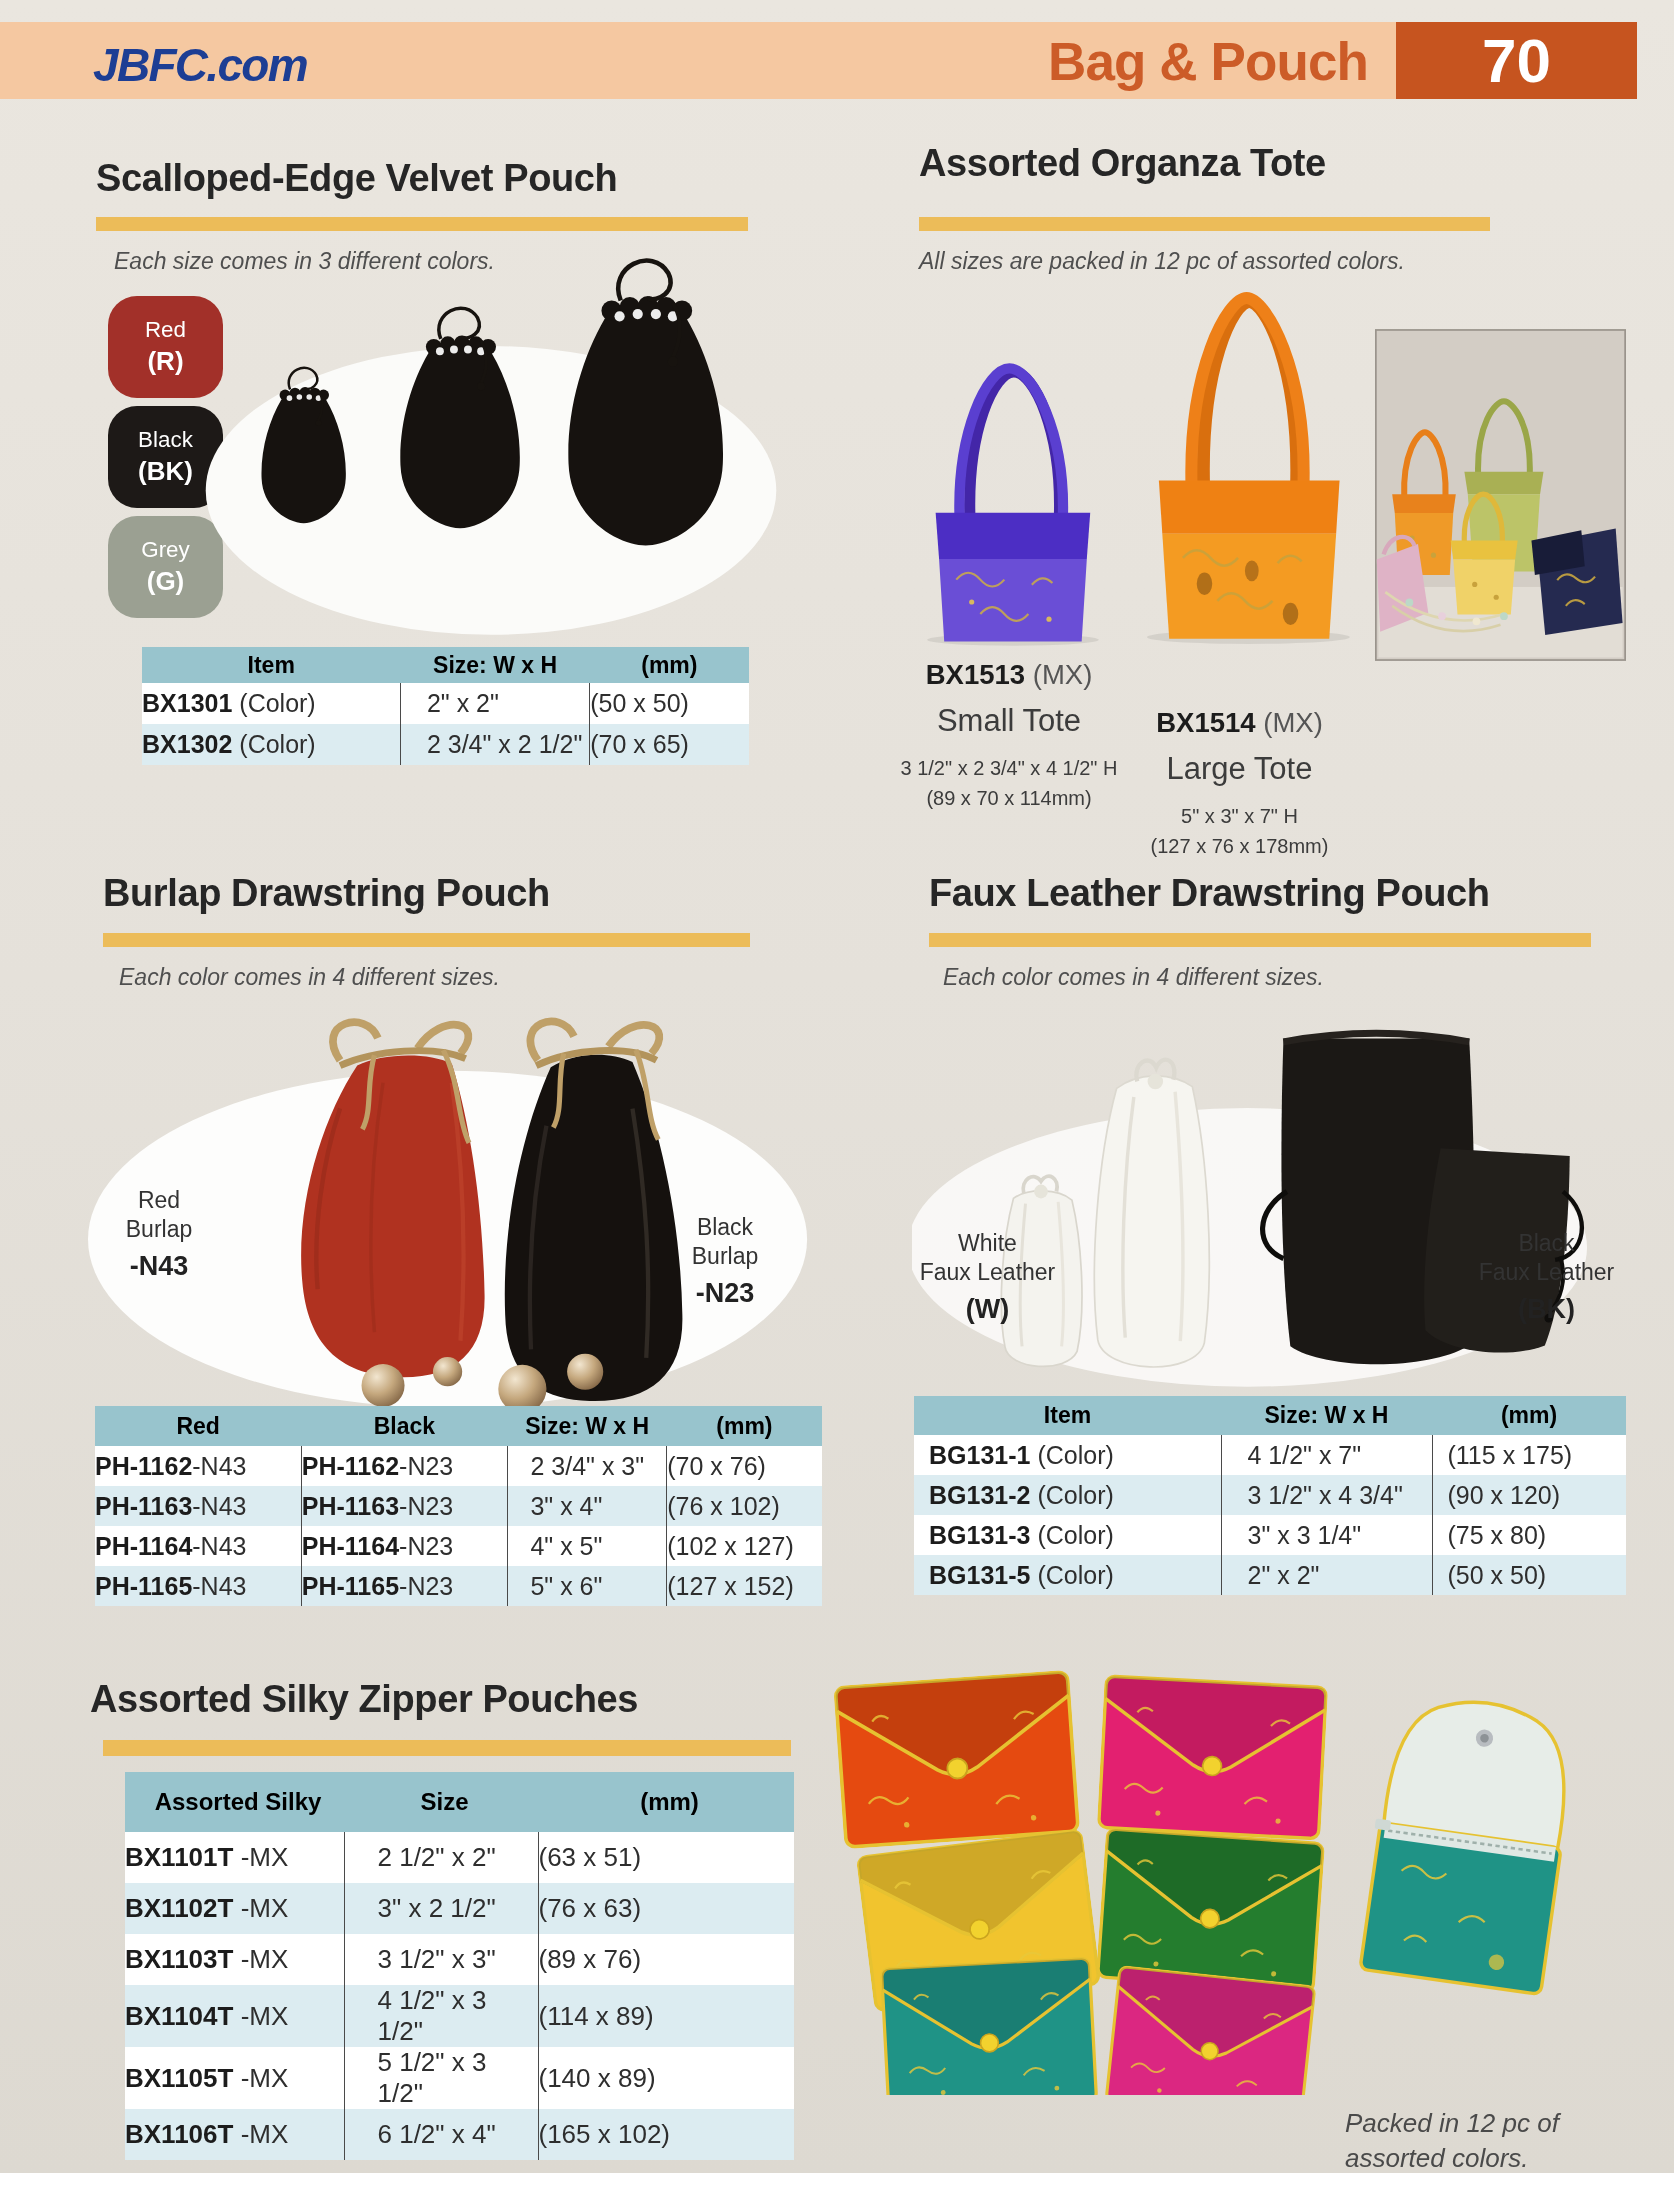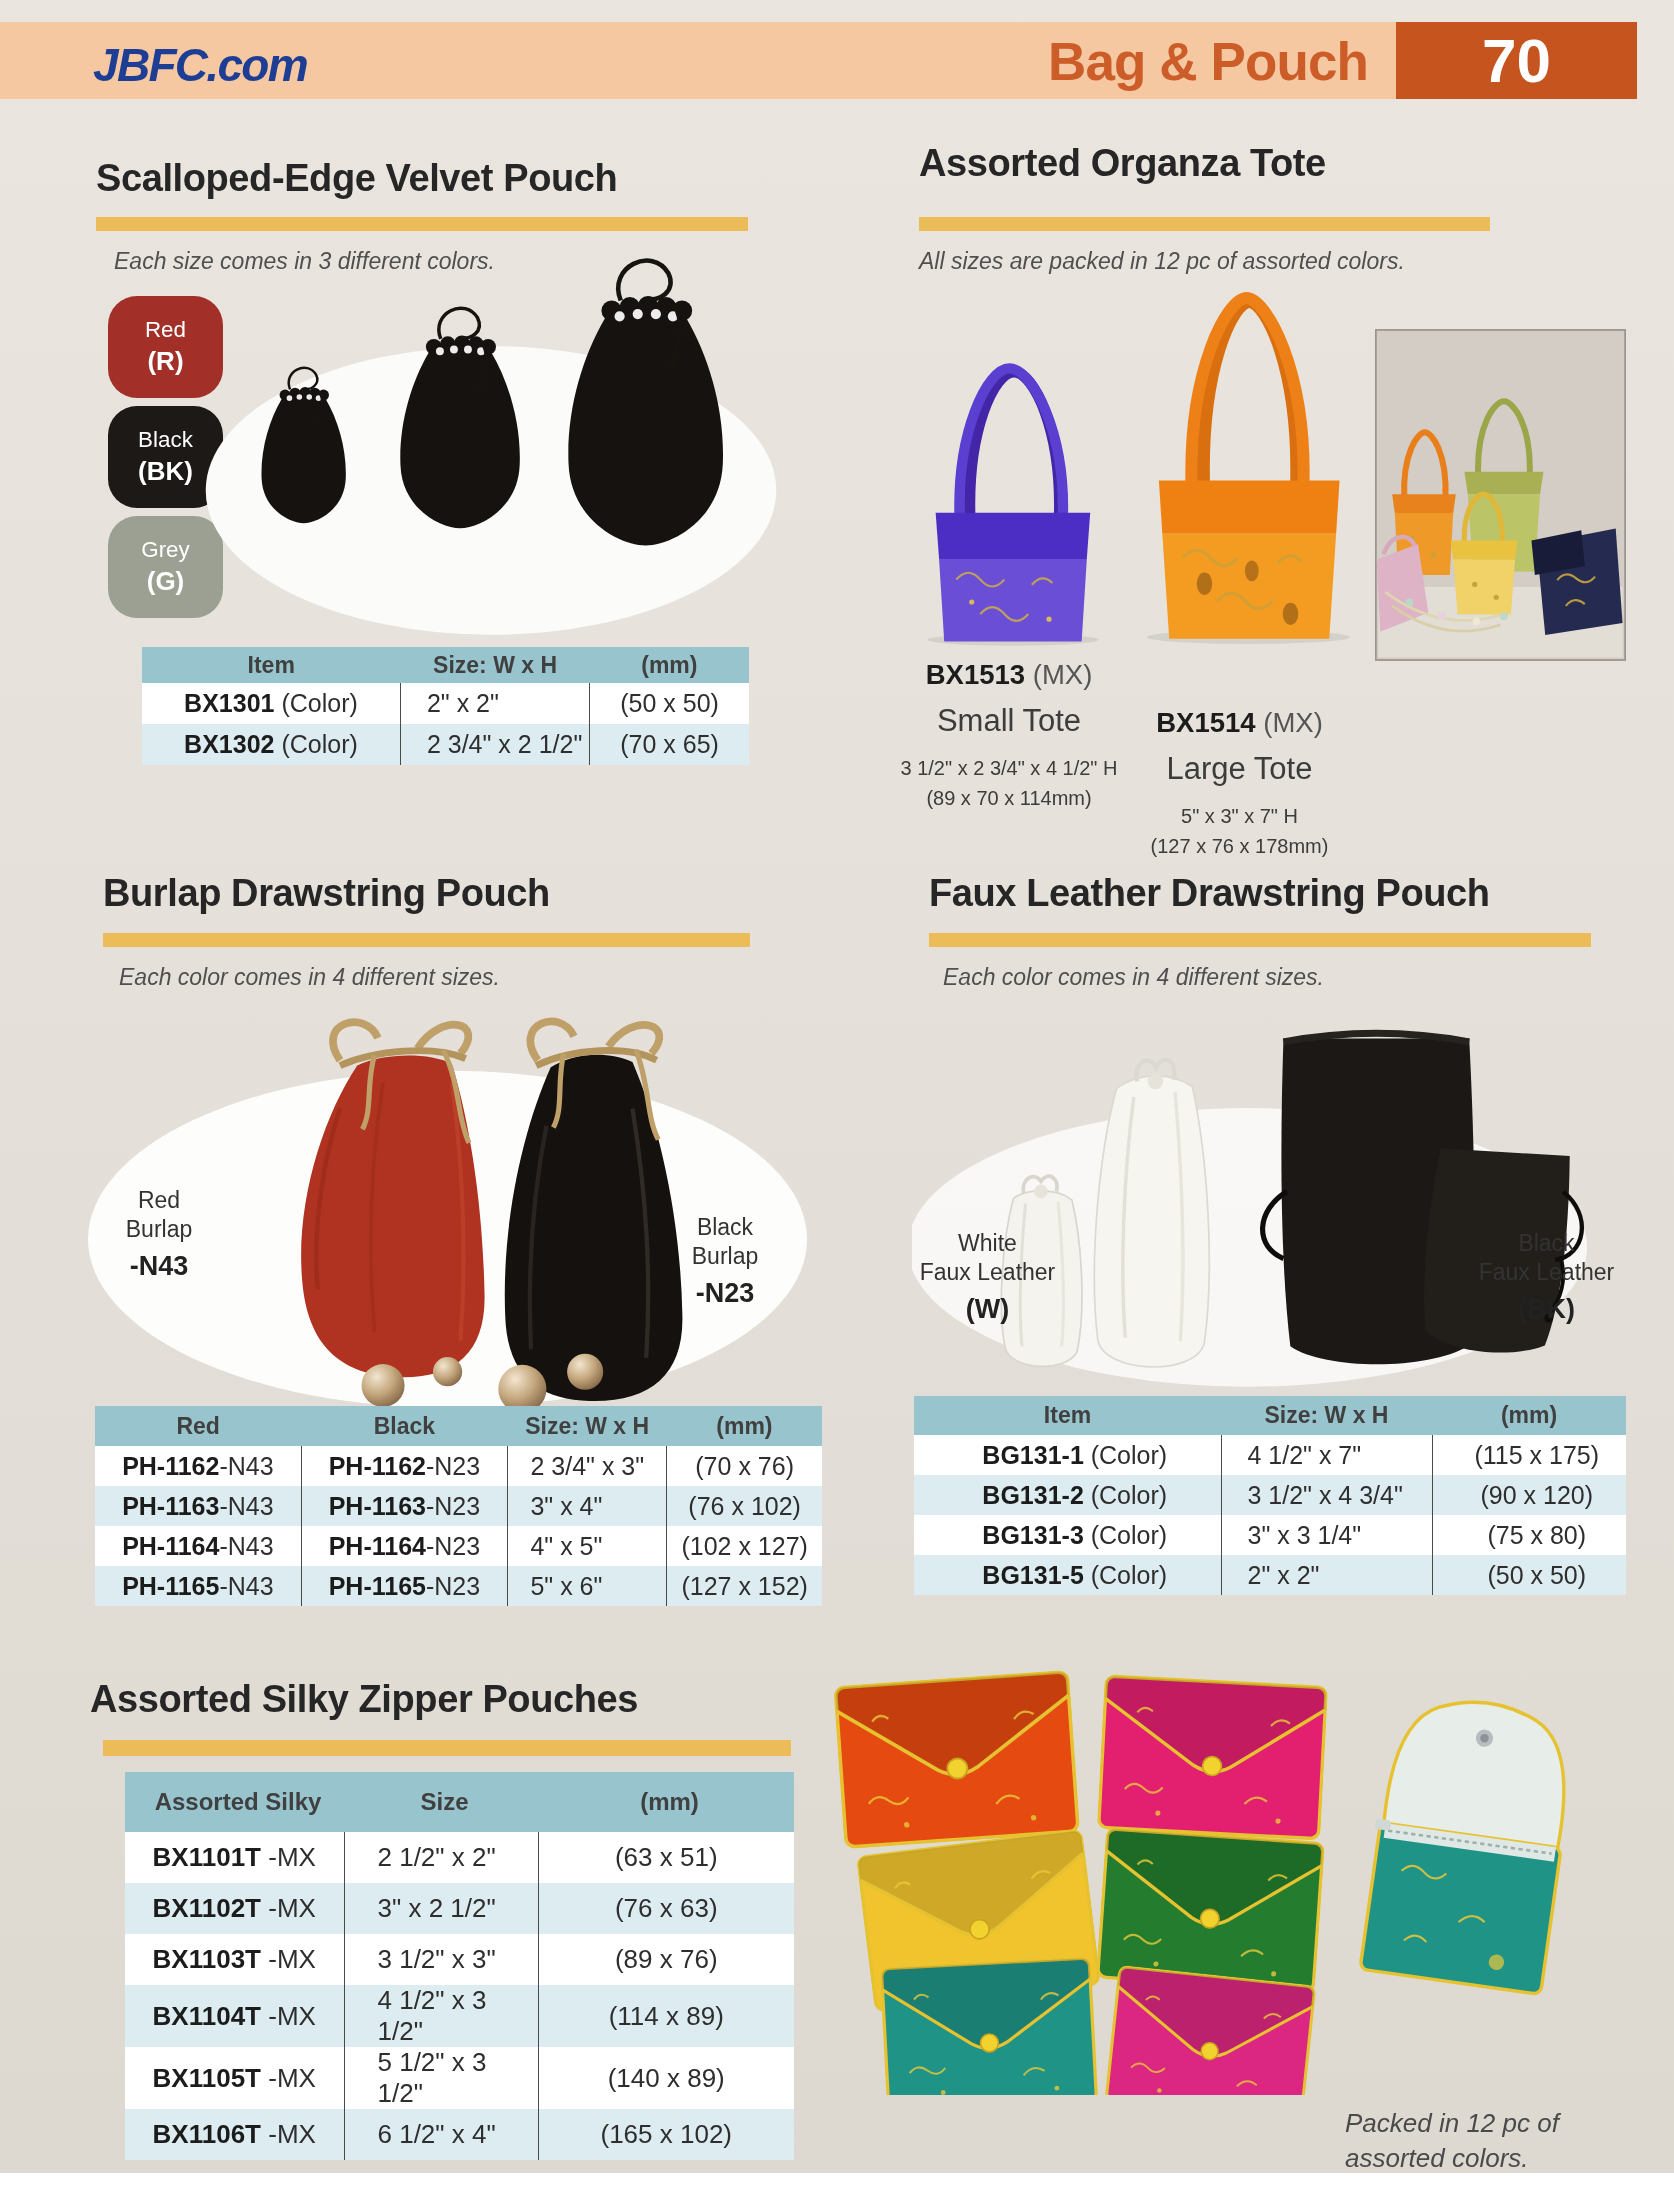--- a/index.html
+++ b/index.html
@@ -22,22 +22,22 @@
   .subtitle{position:absolute;font-style:italic;font-size:23px;color:#4f4f4f;white-space:nowrap;}
 
   
   .swatch{position:absolute;left:108px;width:115px;height:102px;border-radius:29px;color:#fff;
           display:flex;flex-direction:column;align-items:center;justify-content:center;gap:2.6px;}
   .swatch .nm{font-size:22.4px;}
   .swatch .cd{font-size:26px;font-weight:bold;}
 
   
   table.spec{position:absolute;border-collapse:collapse;table-layout:fixed;}
-  .spec th{background:#98c4cd;color:#404040;font-weight:bold;font-size:23px;text-align:center;padding:0;}
-  .spec td{font-size:25px;color:#2e2e2e;text-align:center;background:#ffffff;padding:0;}
+  .spec th{background:#98c4cd;color:#000000;font-weight:bold;font-size:23px;text-align:center;padding:0;}
+  .spec td{font-size:25px;color:#2e2e2e;background:#ffffff;padding:0;}
   .spec tbody tr:nth-child(even) td{background:#dcecf1;}
   .spec td b{color:#1c1c1c;}
   .spec td + td{border-left:1.7px solid #4a4a4a;}
 
   .t-velvet{left:142px;top:647px;width:607px;}
   .t-velvet th{height:36px;} .t-velvet td{height:41px;}
   .t-velvet td:nth-child(2){text-align:left;padding-left:26px;}
 
   .t-burlap{left:95px;top:1406px;width:727px;}
   .t-burlap th{height:40px;} .t-burlap td{height:40px;}

